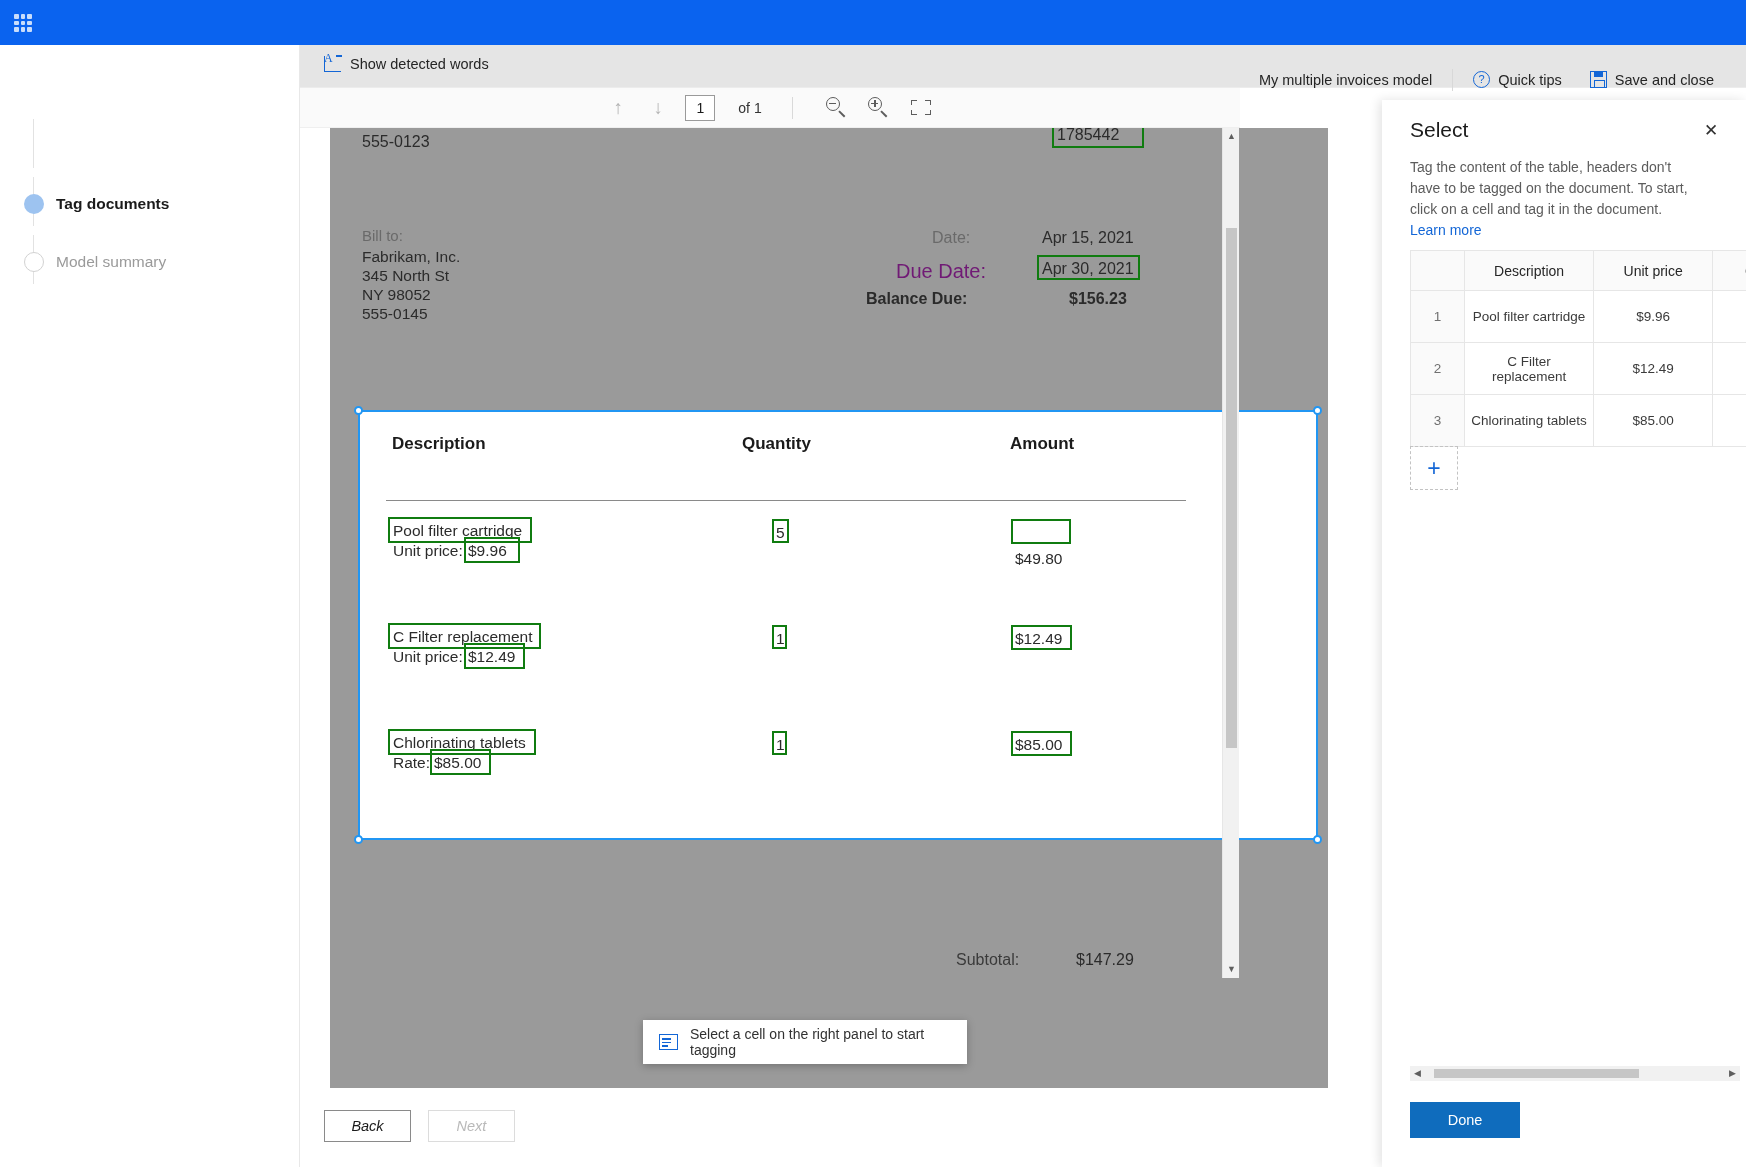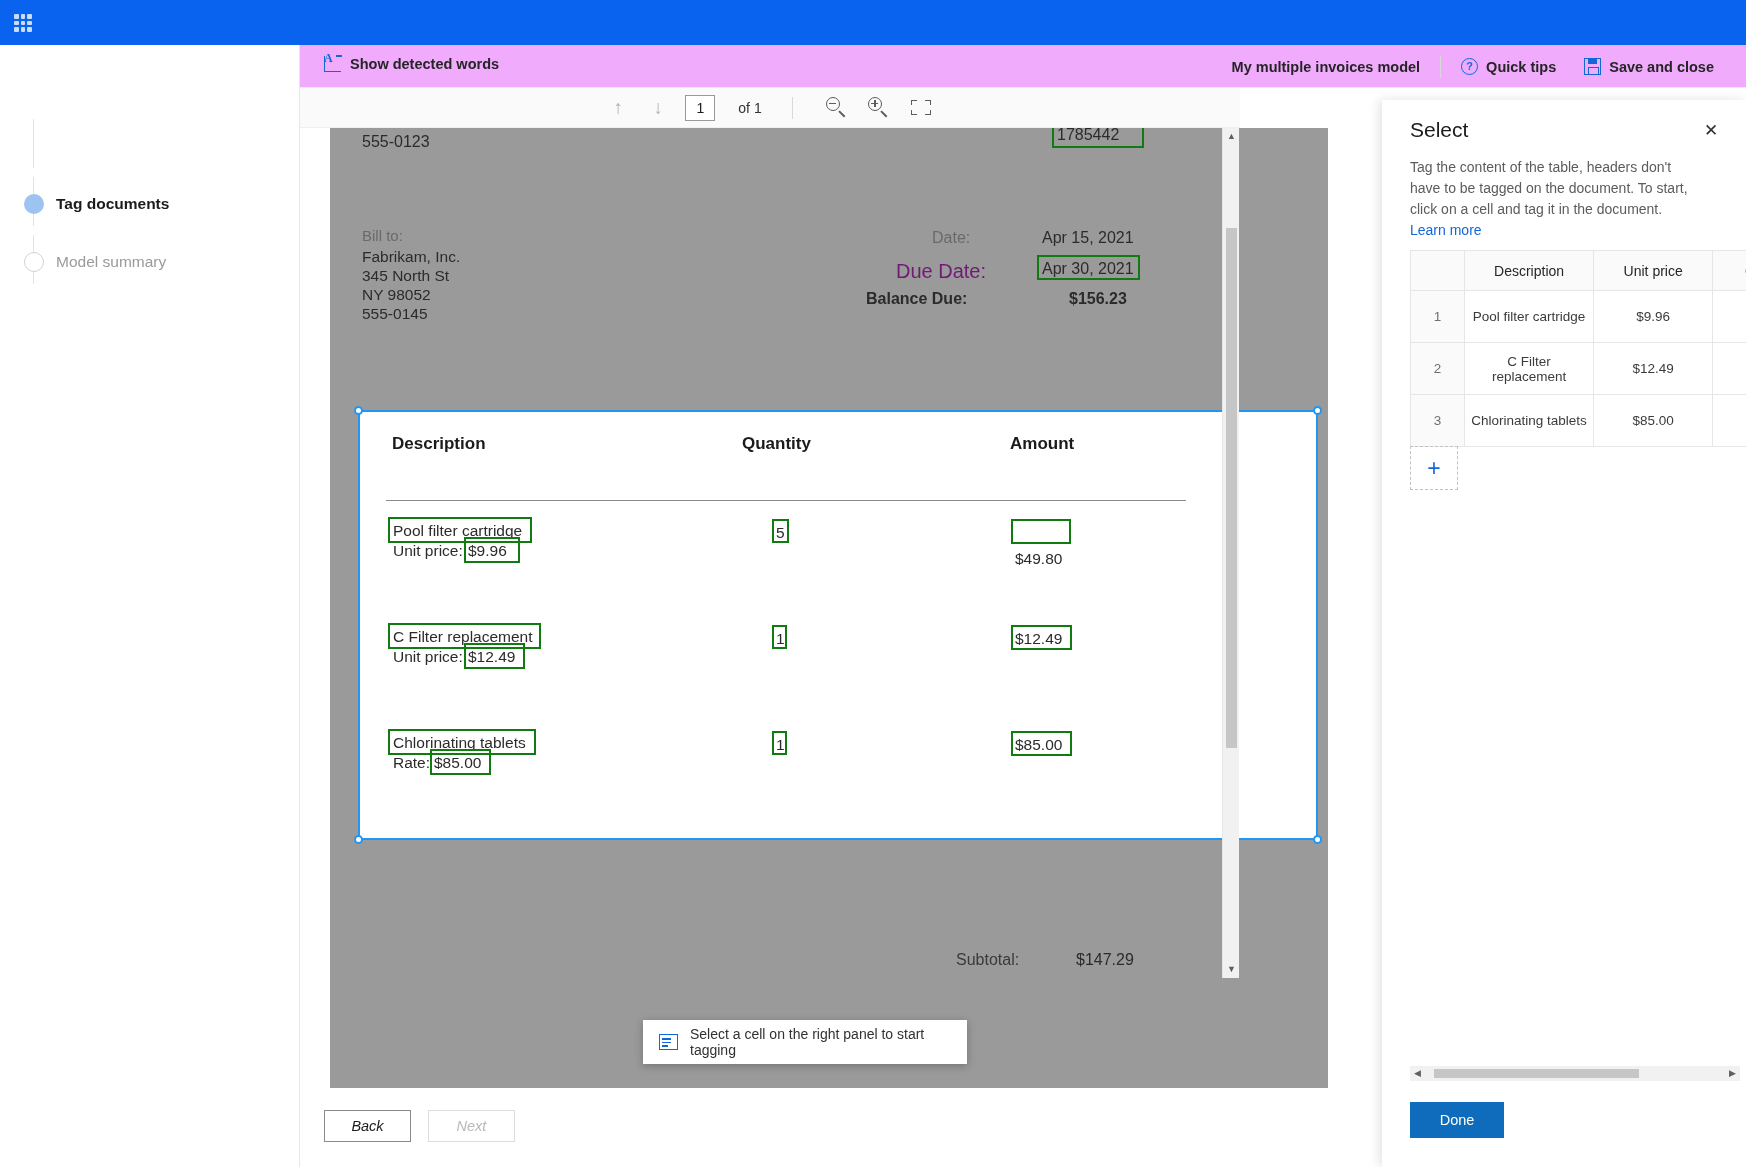--- a/index.html
+++ b/index.html
@@ -45,40 +45,40 @@
     margin-left: 32px; margin-top: 3px; font-size: 13.5px;
     color: #1366d6; cursor: pointer;
   }
   .connector {
     position: absolute; left: 33px; width: 1px; background: #e2e2e2;
   }
 
   
   .doctoolbar {
     position: absolute; left: 300px; top: 45px; width: 1446px; height: 43px;
-    background: #f0abfc; border-bottom: 1px solid #ececec; font-weight: bold;
+    background: #e5e5e5; border-bottom: 1px solid #ececec;
   }
   .sdw {
     position: absolute; left: 24px; top: 11px; display: flex; align-items: center;
     gap: 9px; cursor: pointer; font-size: 14.5px; color: #252525;
   }
   .ico-abc {
     width: 17px; height: 16px; border: 1.6px solid #1366d6; border-top: none; border-right: none;
     position: relative; display: block;
   }
   .ico-abc::before {
     content: "A"; position: absolute; left: -1px; top: -4px; font-size: 12px;
     color: #1366d6; font-family: "Liberation Serif", serif; line-height: 12px;
   }
   .ico-abc::after {
     content: ""; position: absolute; right: -1px; top: -1px; width: 6px; height: 1.6px;
     background: #1366d6;
   }
   .tb-right {
-    position: absolute; right: 18px; top: 0; height: 43px;
+    position: absolute; right: 18px; top: 13px; height: 43px;
     display: flex; align-items: center; gap: 0px; font-size: 14.5px; color: #252525;
   }
   .tb-item { display: flex; align-items: center; gap: 8px; cursor: pointer; padding: 0 14px; height: 43px; }
   .tb-sep { width: 1px; height: 22px; background: #d8d8d8; margin: 0 6px; }
   .ico-q {
     width: 17px; height: 17px; border: 1.4px solid #1366d6; border-radius: 50%;
     color: #1366d6; font-size: 11px; line-height: 15px; text-align: center; display:block;
   }
   .ico-save {
     width: 17px; height: 17px; border: 1.6px solid #1366d6; position: relative; display:block;
@@ -230,21 +230,21 @@
     display: flex; align-items: center; justify-content: center; cursor: pointer;
   }
   .hscroll {
     position: absolute; left: 28px; bottom: 86px; width: 330px; height: 15px; background: #f1f1f1;
   }
   .hscroll .thumb { position: absolute; left: 24px; top: 3px; width: 205px; height: 9px; background: #c6c6c6; }
   .hscroll .arr { position: absolute; top: 0; width: 15px; height: 15px; font-size: 9px; color: #5e5e5e;
                    text-align: center; line-height: 15px; cursor: pointer; }
   .hscroll .arr.l { left: 0; } .hscroll .arr.r { right: 0; }
   .done-btn {
-    position: absolute; left: 28px; bottom: 29px; width: 94px; height: 36px;
+    position: absolute; left: 28px; bottom: 29px; width: 110px; height: 36px;
     background: #0f6cbd; color: #fff; border: none; font-size: 14.5px; cursor: pointer;
     font-family: "Liberation Sans", sans-serif;
   }
 </style>
 </head>
 <body>
 
 <div class="brandbar">
   <div class="waffle">
     <i></i>

